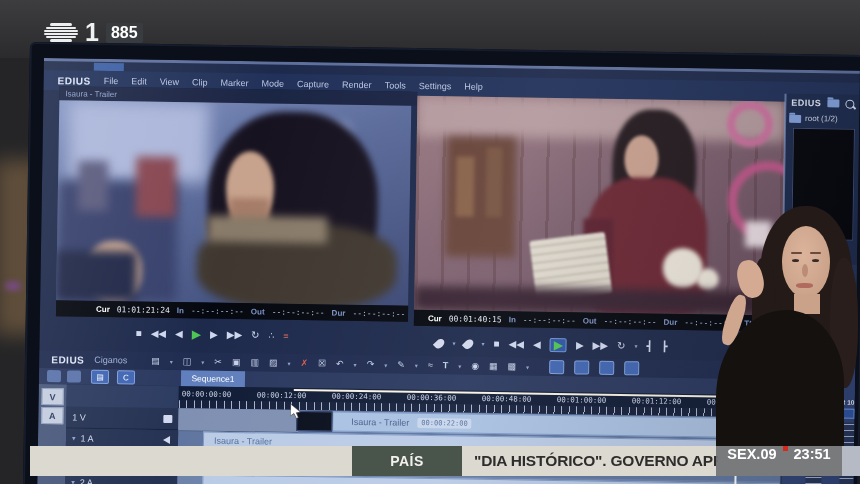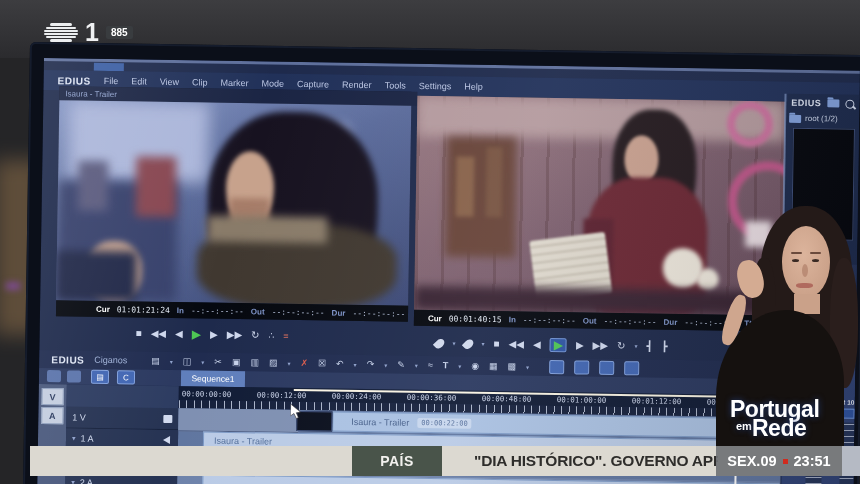--- a/index.html
+++ b/index.html
@@ -49,27 +49,27 @@
   .tear{width:8px;height:11px;background:#cfd8ec;border-radius:50% 50% 50% 0;transform:rotate(45deg);display:inline-block;}
   .fold{width:12px;height:8px;background:#7fa0e0;border-radius:1px;position:relative;display:inline-block;}
   .fold:before{content:"";position:absolute;left:0;top:-2px;width:6px;height:2px;background:#7fa0e0;border-radius:1px 1px 0 0;}
   .mag{width:7px;height:7px;border:1.5px solid #cfd9ef;border-radius:50%;position:relative;display:inline-block;}
   .mag:after{content:"";position:absolute;left:6px;top:6px;width:4px;height:1.5px;background:#cfd9ef;transform:rotate(45deg);}
   
   .rtp{left:44px;top:20px;display:flex;align-items:center;gap:7px;z-index:60;}
   .stripes{display:flex;flex-direction:column;gap:1px;align-items:center;}
   .stripes i{display:block;height:2.2px;background:#eceef0;border-radius:2px;}
   .ch1{color:#f0f1f3;font-size:25px;font-weight:bold;line-height:1;}
-  .ttx{background:rgba(58,61,64,.92);color:#fff;font-size:10px;font-weight:bold;padding:1px 5px;border-radius:2px;}
+  .ttx{background:rgba(58,61,64,.92);color:#fff;font-size:16px;font-weight:bold;padding:1px 5px;border-radius:2px;}
   .ticker{left:30px;top:446px;width:830px;height:30px;background:#dcd9d1;z-index:70;}
-  .pais{left:352px;top:446px;width:90px;height:30px;background:#49544a;color:#f2f1ee;font-size:14px;font-weight:bold;
+  .pais{left:352px;top:446px;width:110px;height:30px;background:#49544a;color:#f2f1ee;font-size:14px;font-weight:bold;
         display:flex;align-items:center;justify-content:center;z-index:71;letter-spacing:.5px;}
   .headline{left:474px;top:446px;width:244px;height:30px;display:flex;align-items:center;overflow:hidden;
             color:#2e2d2b;font-size:15.5px;font-weight:bold;z-index:71;letter-spacing:-.2px;}
-  .timebox{left:716px;top:446px;width:126px;height:30px;background:rgba(112,114,117,.93);display:flex;align-items:center;
+  .timebox{left:716px;top:446px;width:126px;height:30px;background:rgba(112,114,117,.93);display:flex;align-items:flex-start;
            justify-content:center;gap:6px;color:#fff;font-size:14.5px;font-weight:bold;z-index:72;}
   .timetail{left:842px;top:446px;width:18px;height:30px;background:rgba(150,160,185,.55);z-index:71;}
   .reddot{width:5px;height:5px;background:#d12b1e;display:inline-block;}
   .plogo{left:730px;top:398px;z-index:65;color:#fff;line-height:1;
          text-shadow:0 0 6px rgba(40,70,140,.8),0 1px 2px rgba(0,0,0,.4);}
   .plogo .w1{font-size:23px;font-weight:bold;letter-spacing:-.5px;}
   .plogo .w2{font-size:11px;font-weight:bold;position:absolute;left:6px;top:23px;}
   .plogo .w3{font-size:23px;font-weight:bold;position:absolute;left:22px;top:19px;letter-spacing:-.5px;}
   .terp{left:712px;top:198px;width:148px;height:258px;z-index:60;}
 </style>
@@ -349,25 +349,20 @@
     <div class="r" style="left:80px;top:61px;width:7px;height:3px;background:#3a2a24;border-radius:50%;"></div>
     <div class="r" style="left:100px;top:61px;width:7px;height:3px;background:#3a2a24;border-radius:50%;"></div>
     <div class="r" style="left:90px;top:66px;width:6px;height:13px;background:rgba(165,115,92,.55);border-radius:50%;"></div>
     <div class="r" style="left:84px;top:85px;width:17px;height:5px;background:#b06a5e;border-radius:40%;"></div>
     <div class="r" style="left:82px;top:96px;width:26px;height:20px;background:#caa189;"></div>
     <div class="r" style="left:4px;top:112px;width:128px;height:146px;background:#15110f;border-radius:55% 45% 0 0 / 60% 50% 0 0;"></div>
     <div class="r" style="left:26px;top:62px;width:25px;height:38px;background:#d4ab92;border-radius:45%;transform:rotate(-14deg);"></div>
     <div class="r" style="left:14px;top:96px;width:16px;height:52px;background:#cfa68e;border-radius:40%;transform:rotate(18deg);"></div>
   </div>
 
-  <div class="r plogo">
-    <div class="w1">Portugal</div>
-    <div class="w2">em</div>
-    <div class="w3">Rede</div>
-  </div>
 
   <div class="r ticker"></div>
   <div class="r pais">PAÍS</div>
   <div class="r headline">
     <span class="tx">"DIA HISTÓRICO". GOVERNO APR</span>
   </div>
   <div class="r timetail"></div>
   <div class="r timebox">
     <span>SEX.09</span>
     <span class="reddot"></span>

